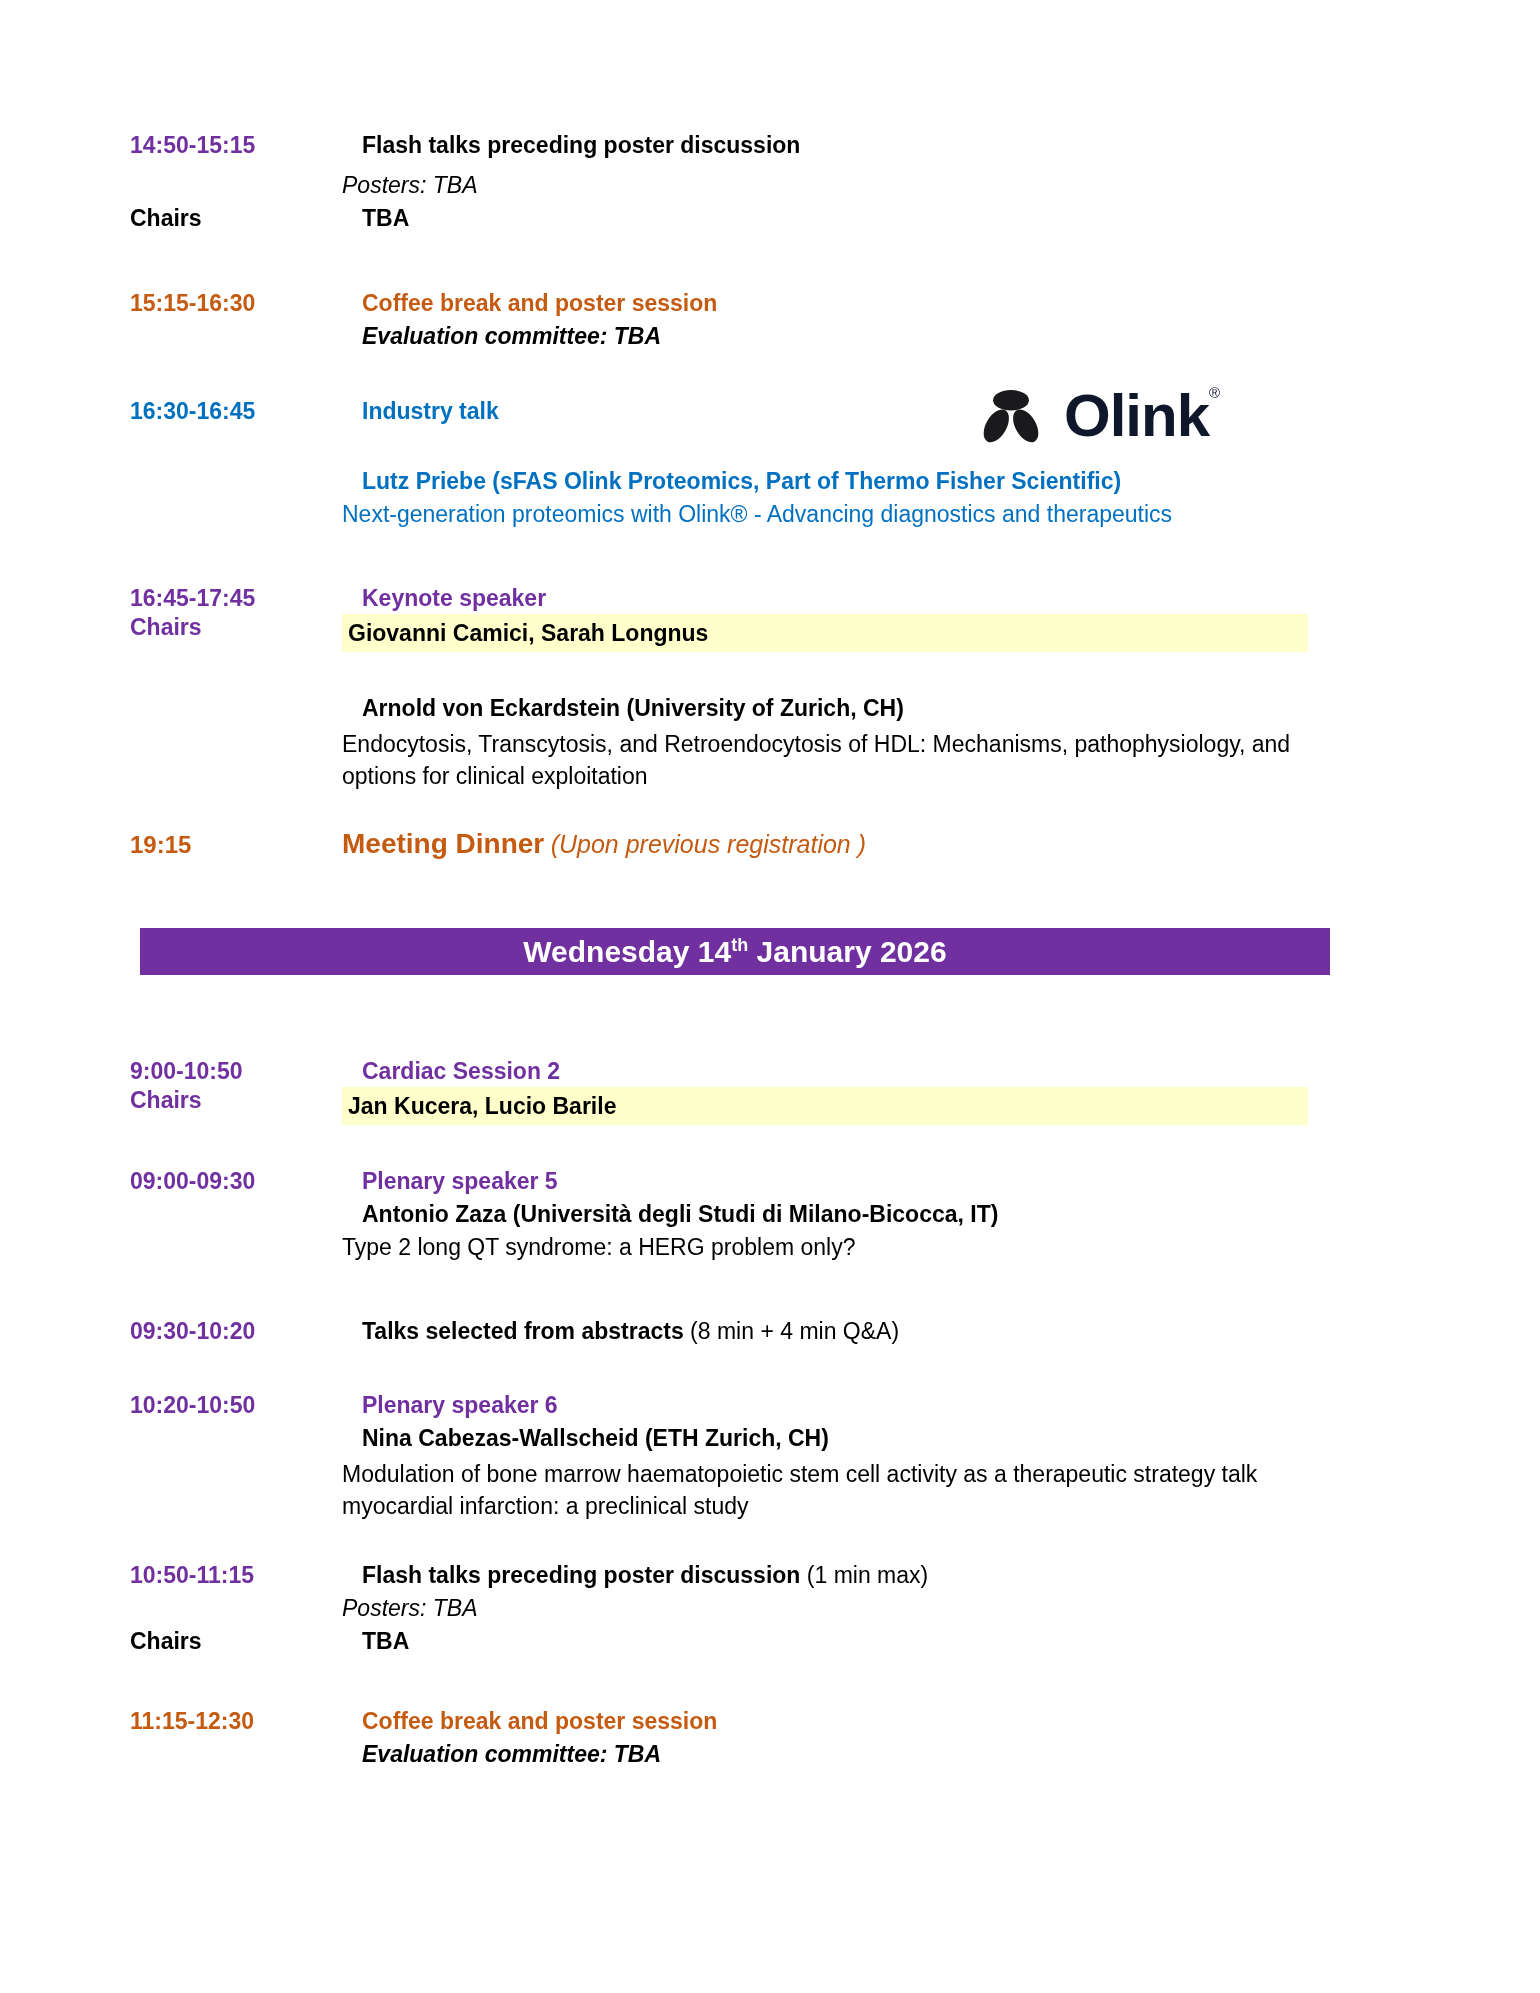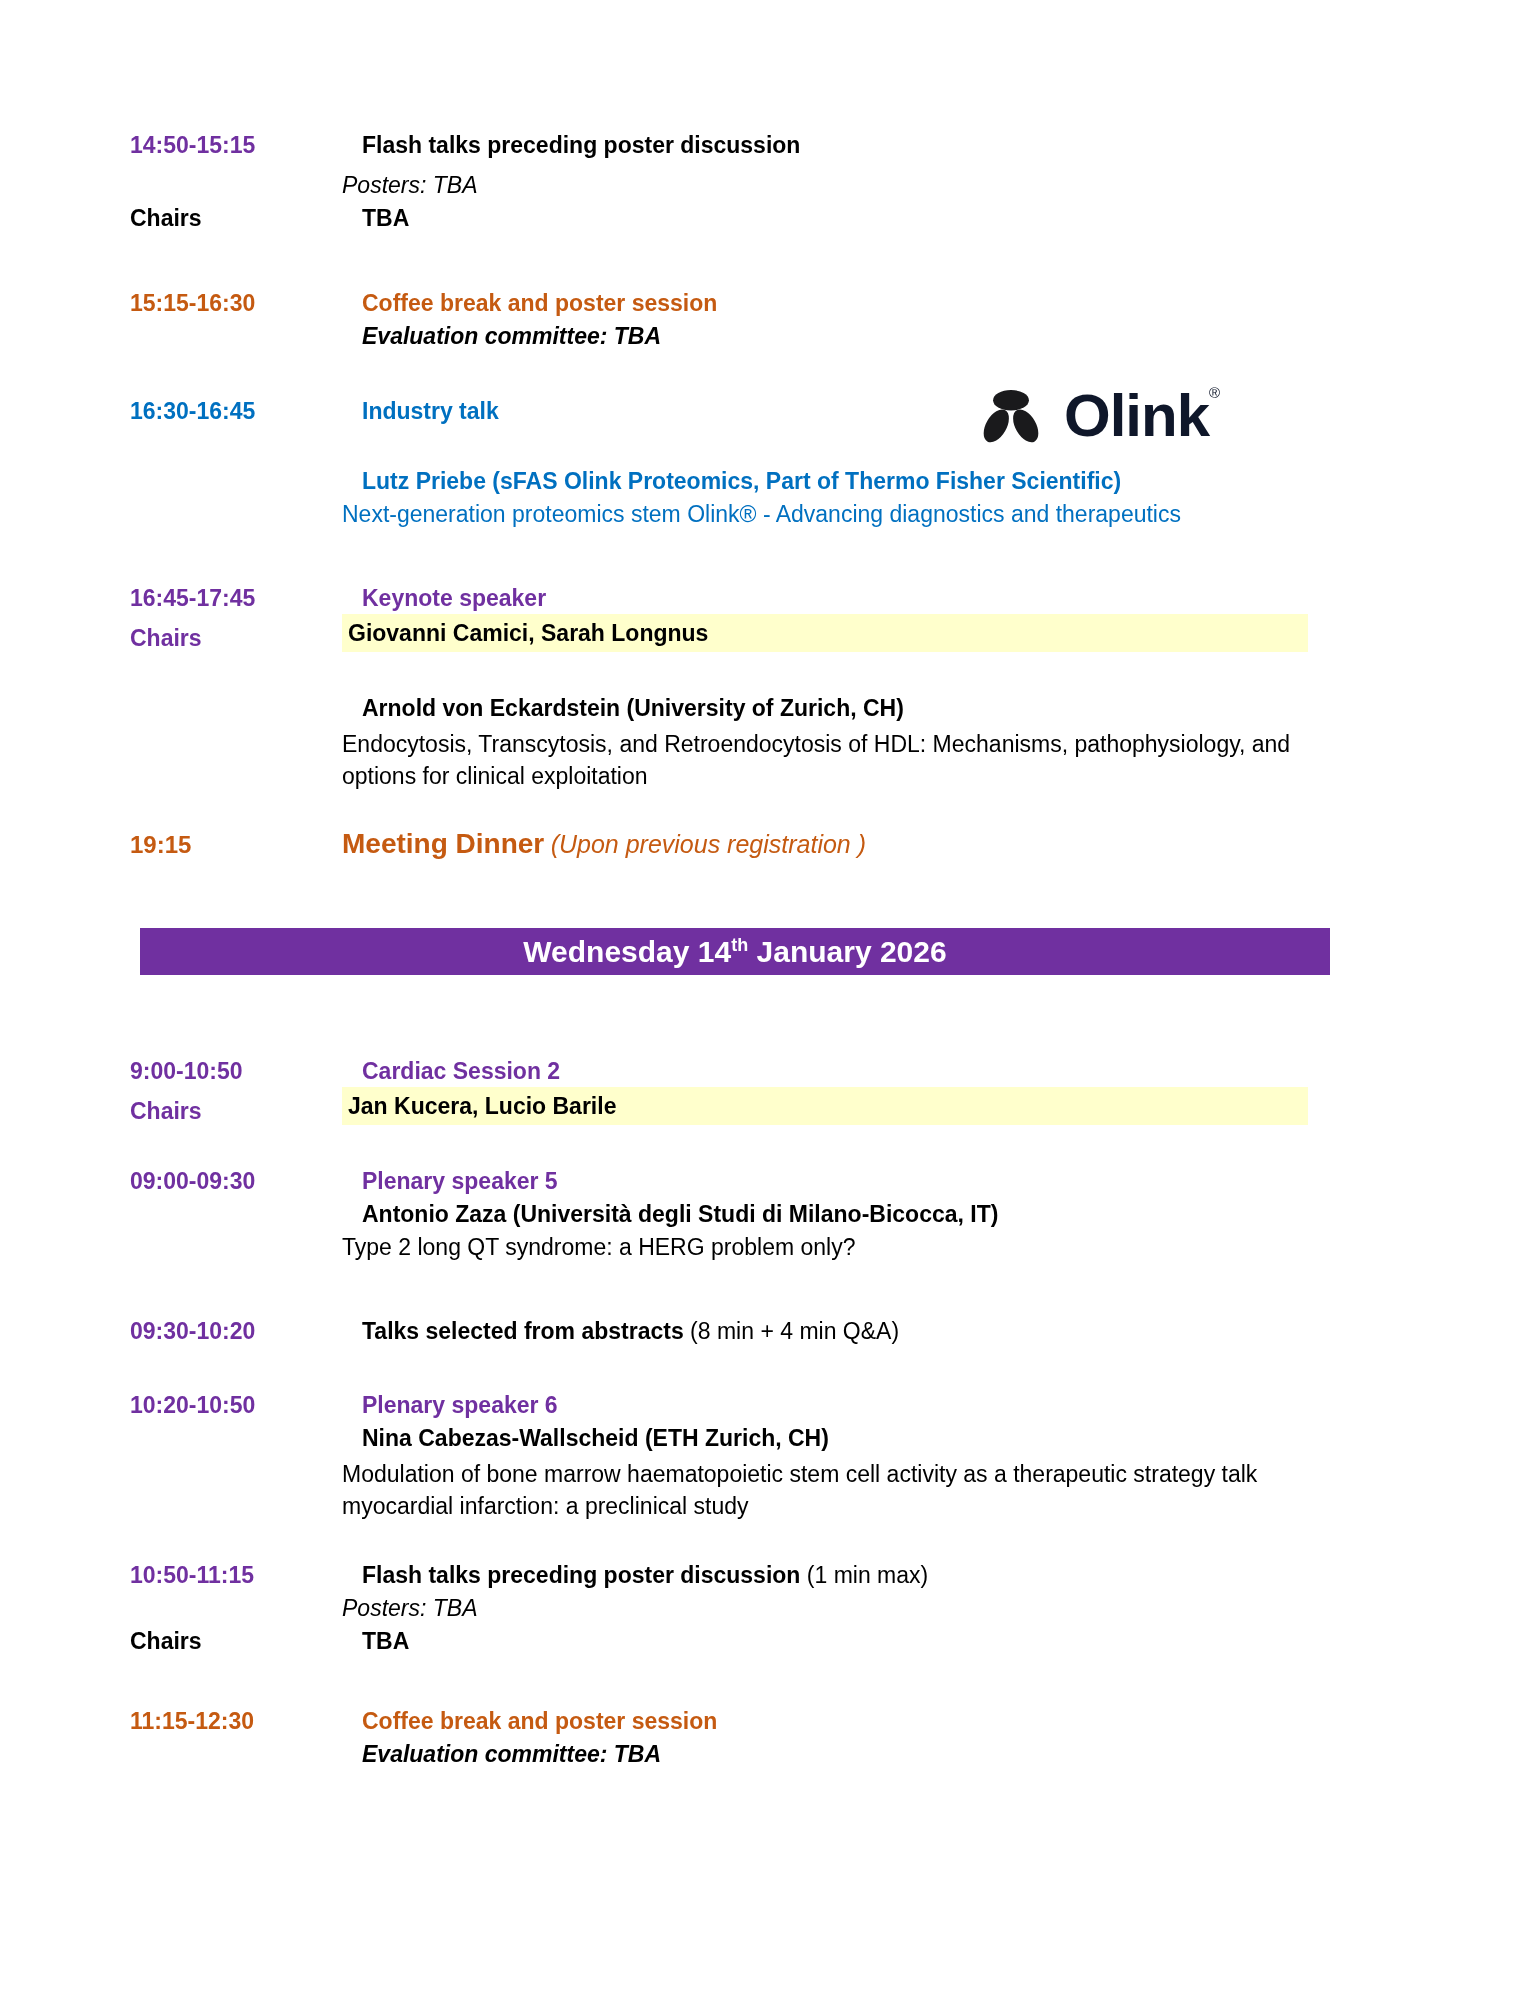--- a/index.html
+++ b/index.html
@@ -17,21 +17,21 @@
     color: #000000;
     overflow: hidden;
   }
   .block {
     position: absolute;
     left: 130px;
     width: 1210px;
   }
   .row {
     display: flex;
-    align-items: flex-end;
+    align-items: flex-start;
   }
   .time-col {
     width: 212px;
     flex-shrink: 0;
     font-weight: bold;
   }
   .content-col {
     width: 1045px;
   }
   .purple { color: #7030A0; }
@@ -153,21 +153,21 @@
     <div class="olink-text"><span>Olink</span><span class="olink-reg">®</span></div>
   </div>
 
   <div class="block" style="top:468px">
     <div class="row">
       <div class="time-col"></div>
       <div class="content-col bold blue">Lutz Priebe (sFAS Olink Proteomics, Part of Thermo Fisher Scientific)</div>
     </div>
     <div class="row gap-xs">
       <div class="time-col"></div>
-      <div class="content-col blue">Next-generation proteomics stem Olink® - Advancing diagnostics and therapeutics</div>
+      <div class="content-col blue">Next-generation proteomics with Olink® - Advancing diagnostics and therapeutics</div>
     </div>
   </div>
 
   <div class="block" style="top:585px">
     <div class="row">
       <div class="time-col purple">16:45-17:45</div>
       <div class="content-col bold purple">Keynote speaker</div>
     </div>
     <div class="row" style="margin-top:2px">
       <div class="time-col purple">Chairs</div>

